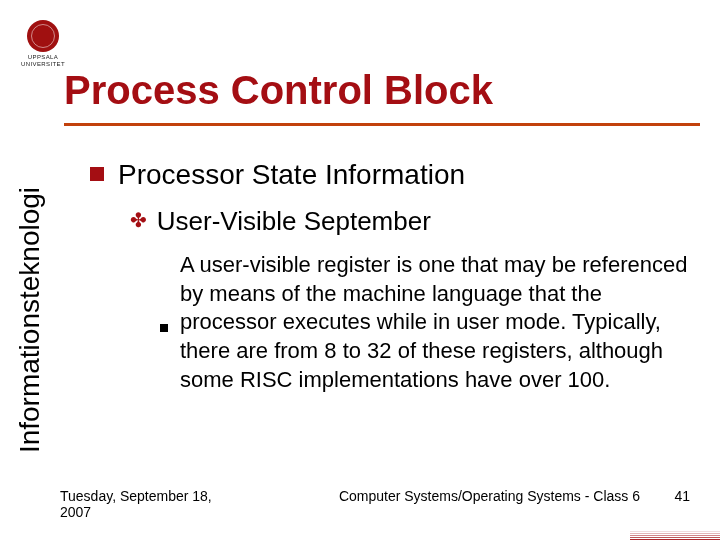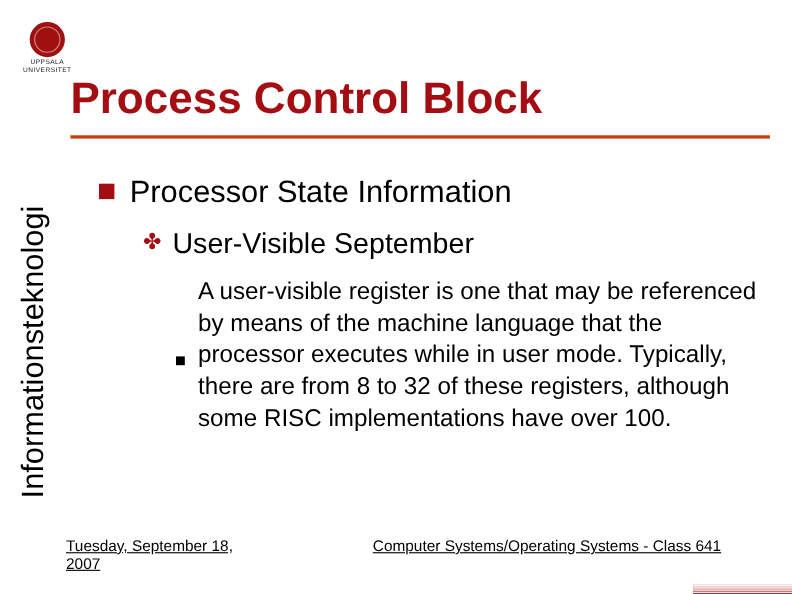--- a/index.html
+++ b/index.html
@@ -126,25 +126,24 @@
     margin-right: 12px;
   }
   .footer {
     position: absolute;
     bottom: 20px;
     left: 60px;
     right: 30px;
     display: flex;
     font-size: 14px;
     color: #000;
-    text-decoration: underline;
   }
   .footer-left { flex: 0 0 180px; }
   .footer-center { flex: 1; text-align: right; }
-  .footer-right { flex: 0 0 50px; text-align: left; }
+  .footer-right { flex: 0 0 50px; text-align: right; }
   .deco {
     position: absolute;
     bottom: 0;
     right: 0;
     width: 90px;
     height: 10px;
     display: flex;
     flex-direction: column;
     justify-content: flex-end;
   }

